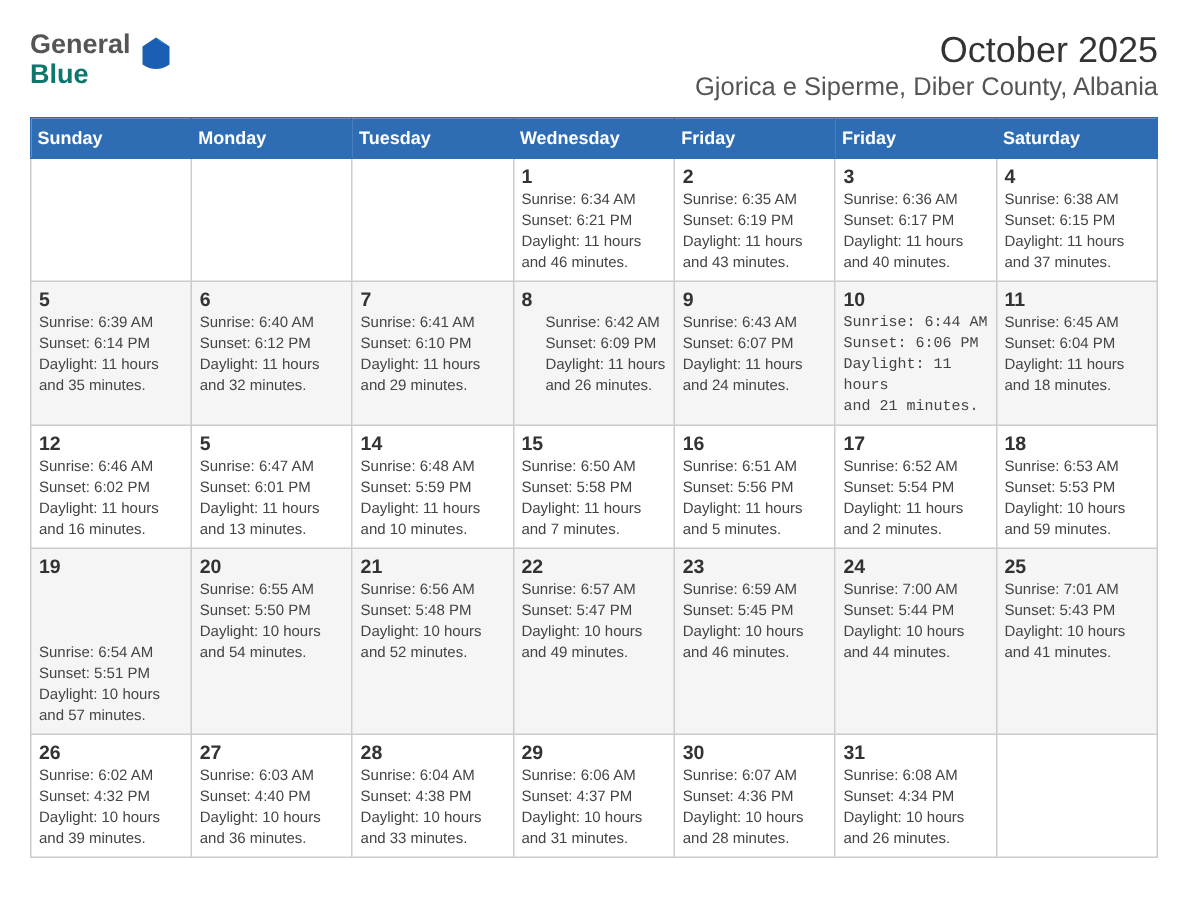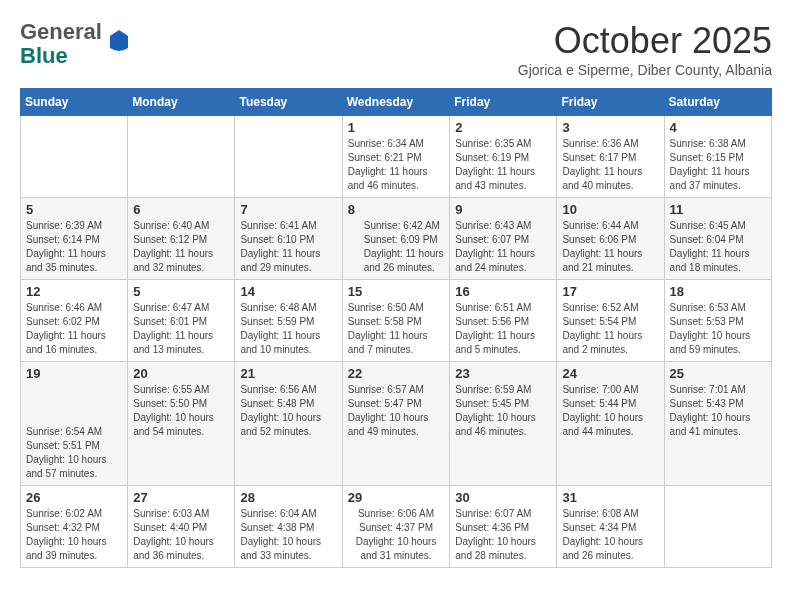--- a/index.html
+++ b/index.html
@@ -15,34 +15,34 @@
       justify-content: space-between;
       align-items: flex-start;
       margin-bottom: 10px;
     }
     .logo {
       display: flex;
       align-items: center;
       gap: 2px;
     }
     .logo-text {
-      font-size: 22px;
+      font-size: 18px;
       font-weight: bold;
       line-height: 1.1;
     }
     .logo-general { color: #555; }
     .logo-blue { color: #0f766e; }
     .title-block { text-align: right; }
     .month-title {
-      font-size: 36px;
+      font-size: 24px;
       font-weight: normal;
       color: #333;
     }
     .subtitle {
-      font-size: 14px;
+      font-size: 17px;
       color: #555;
     }
     .calendar {
       width: 100%;
       border-collapse: collapse;
       font-size: 11px;
     }
     .calendar th {
       background-color: #2e6db4;
       color: white;
@@ -181,21 +181,21 @@
         </td>
         <td>
           <div class="day-number">9</div>
           <div class="day-info" style="white-space: pre-line;">Sunrise: 6:43 AM
 Sunset: 6:07 PM
 Daylight: 11 hours
 and 24 minutes.</div>
         </td>
         <td>
           <div class="day-number">10</div>
-          <div class="day-info" style="white-space: pre-line;">Sunrise: 6:44 AM
+          <div class="day-info" style="white-space: pre-line; font-family: Liberation Mono, monospace;">Sunrise: 6:44 AM
 Sunset: 6:06 PM
 Daylight: 11 hours
 and 21 minutes.</div>
         </td>
         <td>
           <div class="day-number">11</div>
           <div class="day-info" style="white-space: pre-line;">Sunrise: 6:45 AM
 Sunset: 6:04 PM
 Daylight: 11 hours
 and 18 minutes.</div>
@@ -320,21 +320,21 @@
         </td>
         <td>
           <div class="day-number">28</div>
           <div class="day-info" style="white-space: pre-line;">Sunrise: 6:04 AM
 Sunset: 4:38 PM
 Daylight: 10 hours
 and 33 minutes.</div>
         </td>
         <td>
           <div class="day-number">29</div>
-          <div class="day-info" style="white-space: pre-line; text-align: center;">Sunrise: 6:06 AM
+          <div class="day-info" style="white-space: pre-line;">Sunrise: 6:06 AM
 Sunset: 4:37 PM
 Daylight: 10 hours
 and 31 minutes.</div>
         </td>
         <td>
           <div class="day-number">30</div>
           <div class="day-info" style="white-space: pre-line;">Sunrise: 6:07 AM
 Sunset: 4:36 PM
 Daylight: 10 hours
 and 28 minutes.</div>

